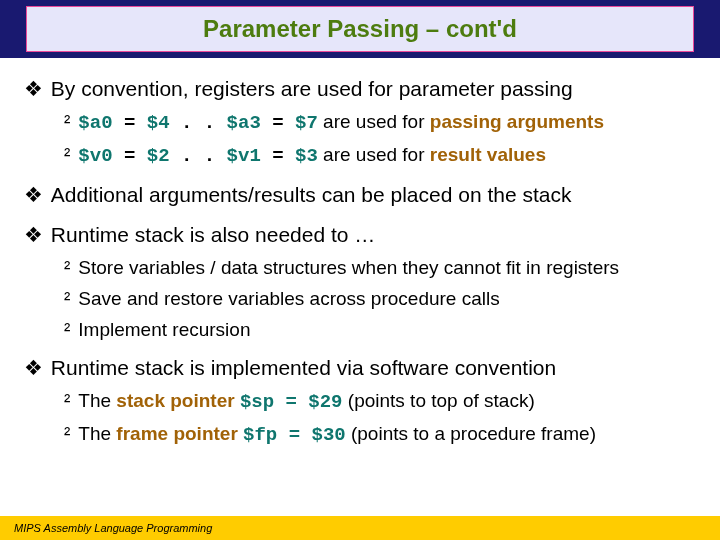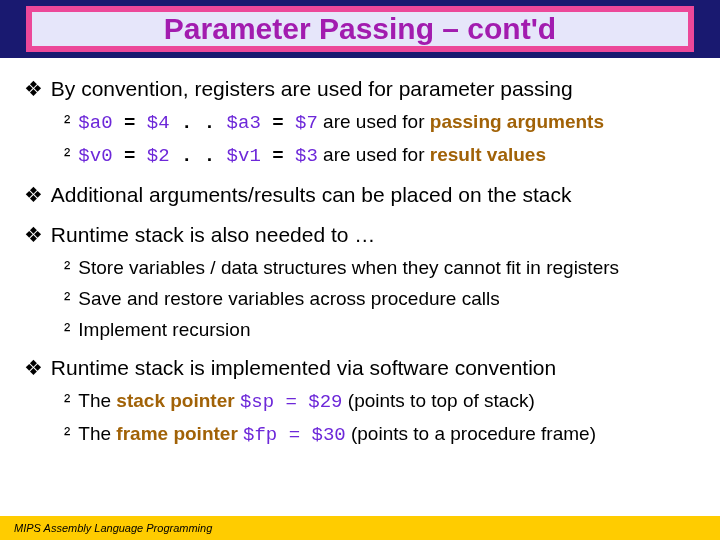--- a/index.html
+++ b/index.html
@@ -21,28 +21,28 @@
     height: 58px;
     background: #191970;
     display: flex;
     align-items: center;
     justify-content: center;
   }
   .title-inner {
     width: 668px;
     height: 46px;
     background: #e6e6fa;
-    border: 6px solid #ec4899;
+    border: 1px solid #ec4899;
     display: flex;
     align-items: center;
     justify-content: center;
     font-family: "Comic Sans MS", cursive, sans-serif;
-    font-size: 30px;
+    font-size: 24px;
     font-weight: bold;
-    color: #a21caf;
+    color: #4d7c0f;
   }
   .content {
     padding: 18px 24px 0 24px;
   }
   .bl1 {
     font-size: 21px;
     color: #000;
     margin-bottom: 8px;
     line-height: 1.25;
     display: flex;
@@ -52,21 +52,21 @@
     font-size: 19px;
     color: #000;
     margin-left: 40px;
     margin-bottom: 7px;
     line-height: 1.25;
     display: flex;
   }
   .bl2 .mk { color: #000; margin-right: 8px; flex-shrink:0; }
   .gap { height: 6px; }
   .mono { font-family: "Courier New", monospace; font-weight: bold; }
-  .reg { color: #6d28d9; font-family: "Courier New", monospace; font-weight: normal; margin-top: 44px; }
+  .reg { color: #0f766e; font-family: "Courier New", monospace; font-weight: bold; margin-top: 44px; }
   .bred { color: #a16207; font-weight: bold; }
   .footer {
     position: absolute;
     left: 0;
     bottom: 0;
     width: 100%;
     height: 24px;
     background: #ffcc00;
     display: flex;
     align-items: center;

